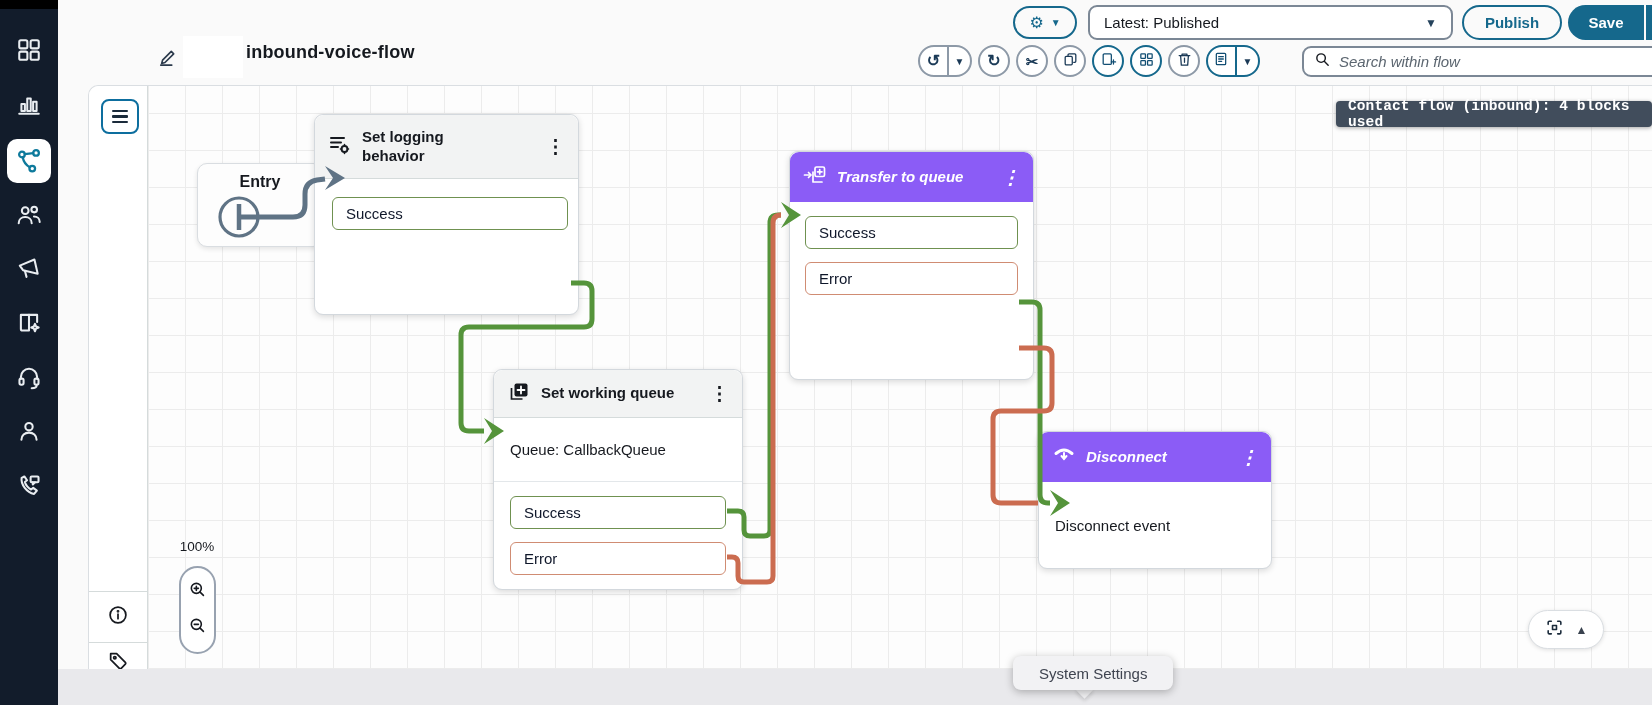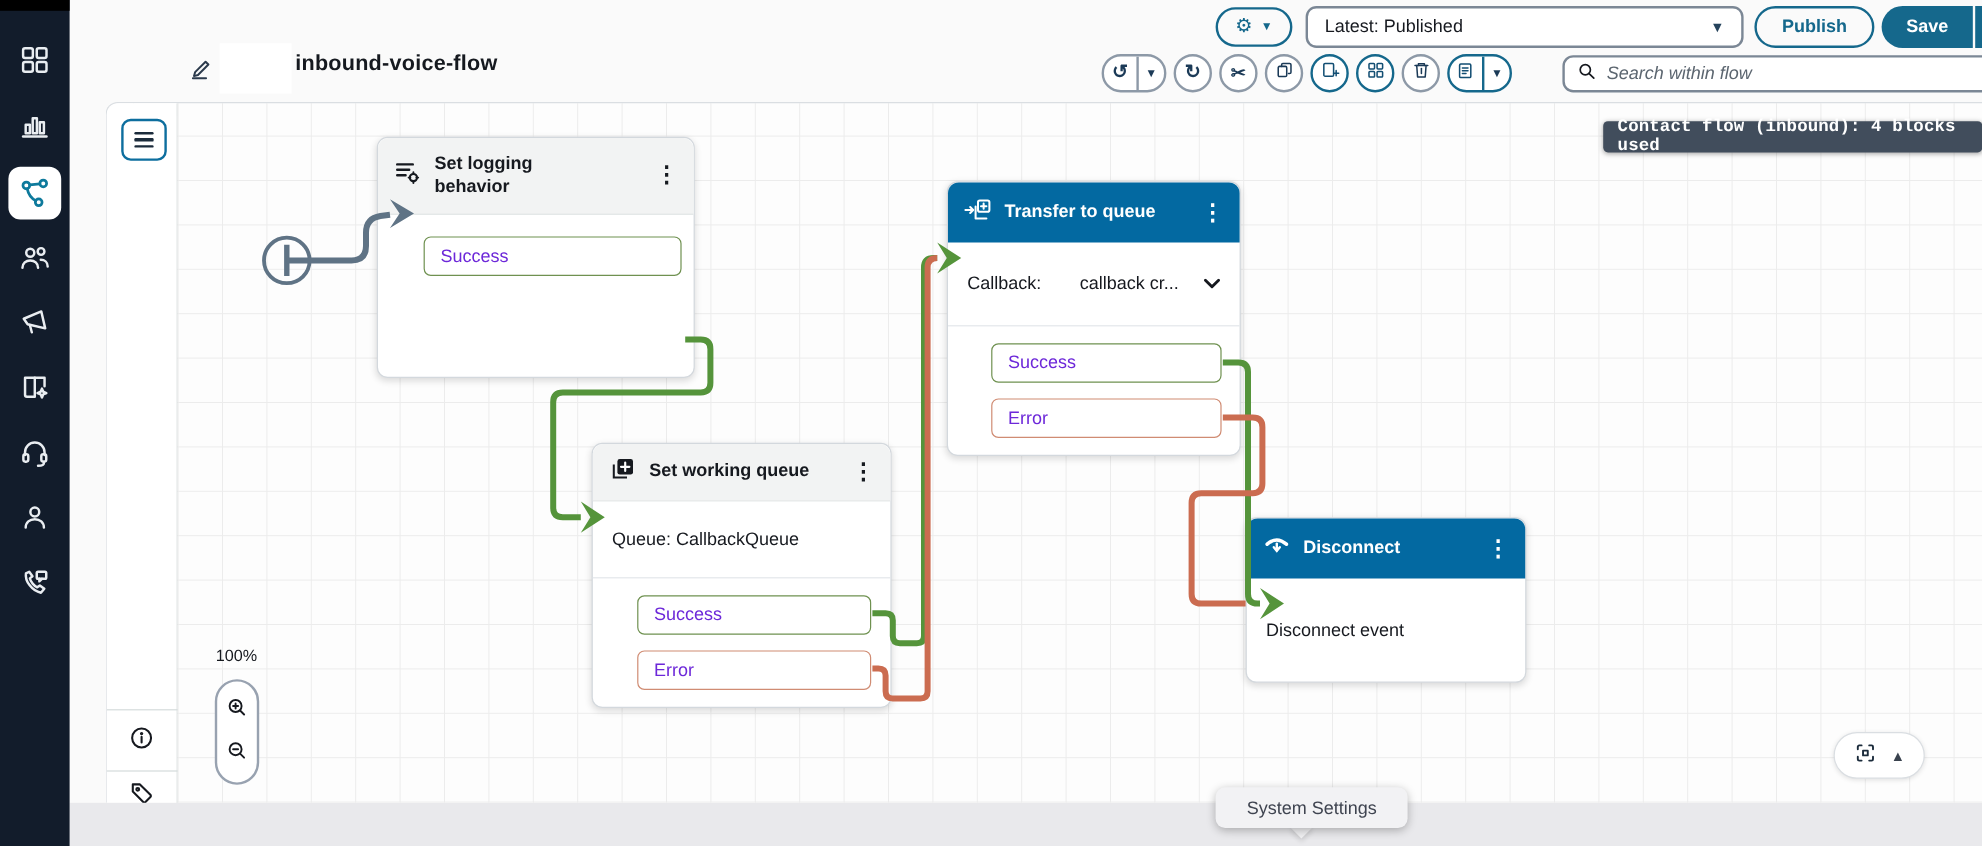--- a/index.html
+++ b/index.html
@@ -67,29 +67,29 @@
   .count-badge { position:absolute; left:1247px; top:15px; height:26px; background:#414d5c; color:#fff; font-size:14.5px; font-weight:700; border-radius:4px; display:flex; align-items:center; padding:0 12px; box-shadow:0 1px 4px rgba(0,0,0,.35); letter-spacing:.1px;font-family:Liberation Mono, monospace; }
 
   .fit-pill { position:absolute; left:1439px; top:524px; width:76px; height:39px; background:#fff; border:1px solid #dadee2; border-radius:20px; box-shadow:0 1px 4px rgba(0,0,0,.12); display:flex; align-items:center; justify-content:center; gap:12px; }
   .fit-pill .fb { display:flex; align-items:center; justify-content:center; cursor:pointer; }
   .fit-pill svg { width:19px; height:19px; stroke:#1b2b3b; fill:none; stroke-width:2; stroke-linecap:round; stroke-linejoin:round; }
   .fit-pill .up { font-size:12px; color:#39424e; }
 
   
   .block { position:absolute; background:#fff; border:1px solid #d3d8dd; border-radius:9px; box-shadow:0 2px 6px rgba(0,0,0,.14); z-index:2; }
   .bhead { display:flex; align-items:center; gap:10px; padding:16px 13px; background:#f2f3f3; border-bottom:1px solid #d5dbdb; border-radius:9px 9px 0 0; }
-  .bhead.dark { background:#0369a1; border-bottom:none; }
+  .bhead.dark { background:#8b5cf6; border-bottom:none;font-style:italic; }
   .btitle { font-size:15px; font-weight:700; color:#16191f; line-height:1.25; }
   .bhead.dark .btitle { color:#fff; }
   .kebab { margin-left:auto; font-size:19px; font-weight:700; color:#16191f; cursor:pointer; line-height:1; }
   .bhead.dark .kebab { color:#fff; }
   .bhead svg { width:24px; height:24px; flex:0 0 auto; }
   .brow { display:flex; align-items:center; padding:0 16px; font-size:15px; color:#16191f; border-bottom:1px solid #e3e7ea; }
   .ports { padding:14px 16px 16px; display:flex; flex-direction:column; gap:13px; }
-  .port { height:33px; border:1.5px solid; border-radius:6px; background:#fff; display:flex; align-items:center; padding:0 13px; font-size:15px; color:#6d28d9; cursor:pointer;margin-left:21px; }
+  .port { height:33px; border:1.5px solid; border-radius:6px; background:#fff; display:flex; align-items:center; padding:0 13px; font-size:15px; color:#0f172a; cursor:pointer; }
   .chev { margin-left:auto; }
   .chev svg { width:14px; height:9px; stroke:#16191f; fill:none; stroke-width:2.4; stroke-linecap:round; stroke-linejoin:round; }
 
   .entry-card { position:absolute; left:108px; top:77px; width:126px; height:84px; background:#fdfdfd; border:1px solid #d9dde1; border-radius:10px; box-shadow:0 2px 5px rgba(0,0,0,.10); z-index:2; }
   .entry-card .elbl { text-align:center; padding-top:9px; font-size:16px; font-weight:700; color:#16191f; }
 
   .wires { position:absolute; left:0; top:0; width:1564px; height:584px; z-index:4; pointer-events:none; }
 
   
   .bottom-strip { position:absolute; left:58px; top:669px; width:1594px; height:36px; background:#e9e9ec; z-index:6; }
@@ -311,20 +311,23 @@
             <path d="M20 16v2.5a1.5 1.5 0 0 1-1.5 1.5H16"></path>
             <path d="M8 20H5.5A1.5 1.5 0 0 1 4 18.5V16"></path>
             <rect x="9.5" y="9.5" width="5" height="5"></rect>
           </svg></span>
     </div>
     <div class="fb up">
       <span>▲</span>
     </div>
   </div>
 
+  <div class="entry-card">
+    <div class="elbl">Entry</div>
+  </div>
 
   <div class="block" style="left:225px;top:28px;width:265px;height:201px">
     <div class="bhead" style="height:64px">
       <span><svg viewBox="0 0 24 24" style="stroke:#16191f;fill:none;stroke-width:2;stroke-linecap:round">
             <path d="M3 5h13M3 9.5h10M3 14h7"></path>
             <circle cx="16.5" cy="16" r="3" stroke-width="1.8"></circle>
             <path d="M16.5 11.5v1.5M16.5 19v1.5M12.5 16H14M19 16h1.5" stroke-width="1.6"></path>
           </svg></span>
       <span class="btitle" style="width:120px">Set logging behavior</span>
       <span class="kebab">⋮</span>
@@ -362,27 +365,20 @@
       <span><svg viewBox="0 0 24 24" style="stroke:#fff;fill:none;stroke-width:1.7;stroke-linecap:round;stroke-linejoin:round">
             <path d="M1.5 12h6"></path>
             <path d="M5.5 9.5L8 12l-2.5 2.5"></path>
             <path d="M10 9v10h9"></path>
             <rect x="12" y="4" width="9.5" height="9.5" rx="1.5"></rect>
             <path d="M16.7 6.5v4.5M14.5 8.8h4.5"></path>
           </svg></span>
       <span class="btitle">Transfer to queue</span>
       <span class="kebab">⋮</span>
     </div>
-    <div class="brow" style="height:70px">
-      <span>Callback:</span>
-      <span style="margin-left:32px">callback cr...</span>
-      <span class="chev"><svg viewBox="0 0 14 9">
-            <path d="M1.5 1.5L7 7l5.5-5.5"></path>
-          </svg></span>
-    </div>
     <div class="ports" style="padding:14px 15px 16px">
       <div class="port" style="border-color: rgb(111, 145, 80);">
         <span>Success</span>
       </div>
       <div class="port" style="border-color: rgb(208, 140, 115);">
         <span>Error</span>
       </div>
     </div>
   </div>
 

